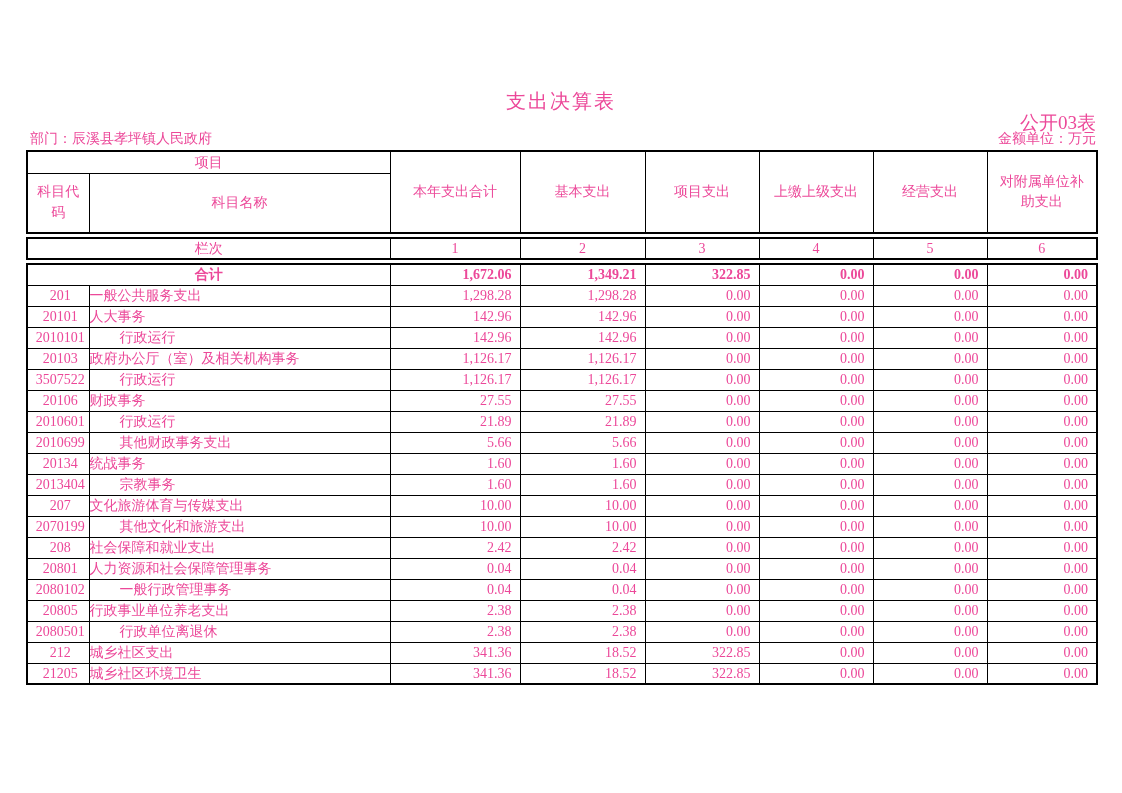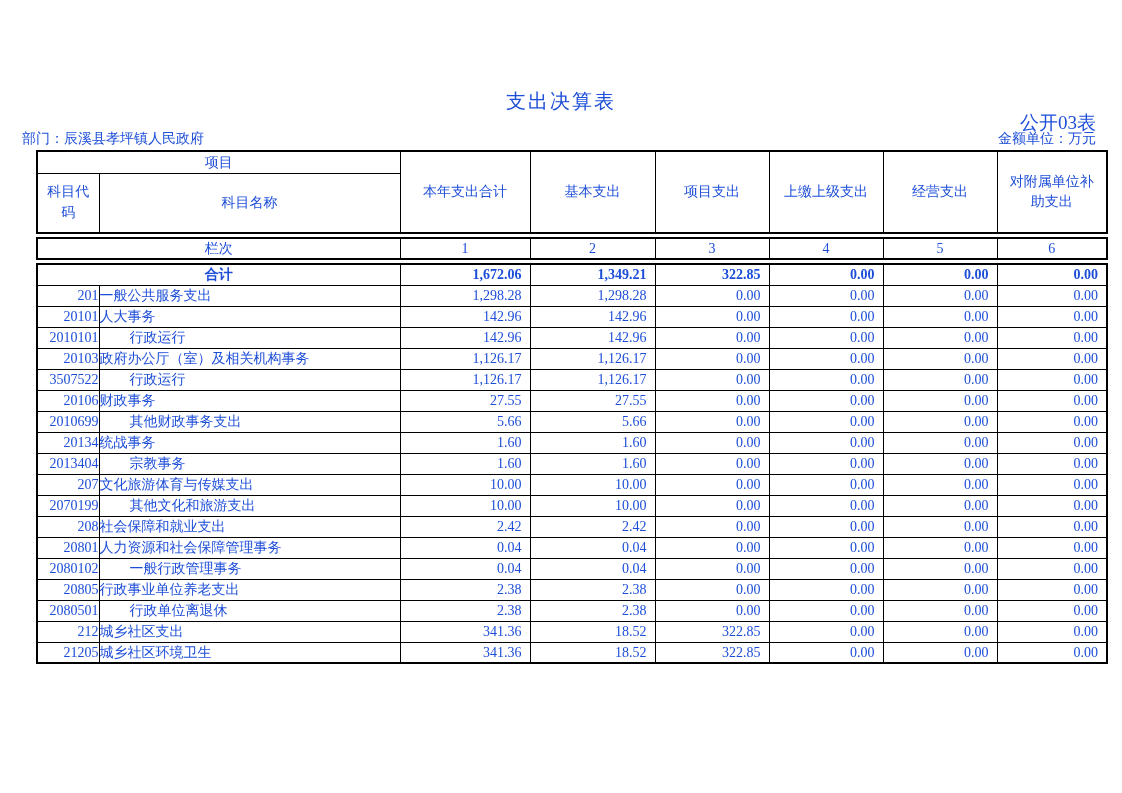--- a/index.html
+++ b/index.html
@@ -2,46 +2,46 @@
 <html><head>
 <meta charset="utf-8">
 <style>
   * { margin: 0; padding: 0; box-sizing: border-box; }
   html, body { background: #ffffff; }
   .page {
     position: relative;
     width: 1122px;
     height: 793px;
     background: #ffffff;
-    color: #1d4ed8;
+    color: #ec4899;
     font-family: "Liberation Serif", "DejaVu Serif", serif;
     overflow: hidden;
   }
   .doc-title {
     position: absolute;
     top: 88px; left: 0; width: 100%;
     text-align: center;
     font-size: 20px;
     letter-spacing: 2px;
   }
   .table-code {
     position: absolute;
     top: 110px; right: 26px;
     font-size: 19px;
   }
   .meta-line {
     position: absolute;
-    top: 130px; left: 22px; right: 26px;
+    top: 130px; left: 30px; right: 26px;
     display: flex;
     justify-content: space-between;
     font-size: 14px;
   }
   .tables {
     position: absolute;
-    top: 150px; left: 36px;
+    top: 150px; left: 26px;
     width: 869px;
   }
   table {
     border-collapse: collapse;
     table-layout: fixed;
     width: 1070px;
     border: 2px solid #000;
   }
   .tgap { height: 3px; }
   td {
@@ -56,21 +56,21 @@
   tr.r-project { height: 22px; }
   tr.r-sub { height: 60px; }
   tr.r-lanci { height: 20px; }
   .c { text-align: center; }
   .wrap {
     white-space: normal;
     word-break: break-all;
     padding: 0 8px;
     line-height: 1.45;
   }
-  .code { text-align: right; padding-left: 4px; margin-top: 27px; }
+  .code { text-align: center; padding-left: 4px; margin-top: 27px; }
   .name { text-align: left; }
   .name.indent { padding-left: 30px; }
   .num { text-align: right; padding-right: 8px; }
   tr.total-row td { font-weight: bold; margin-left: 12px; }
 </style>
 </head>
 <body>
 
 <div class="page">
 
@@ -216,20 +216,30 @@
             <td class="code">20106</td>
             <td class="name">财政事务</td>
             <td class="num">27.55</td>
             <td class="num">27.55</td>
             <td class="num">0.00</td>
             <td class="num">0.00</td>
             <td class="num">0.00</td>
             <td class="num">0.00</td>
           </tr>
           <tr>
+            <td class="code">2010601</td>
+            <td class="name indent">行政运行</td>
+            <td class="num">21.89</td>
+            <td class="num">21.89</td>
+            <td class="num">0.00</td>
+            <td class="num">0.00</td>
+            <td class="num">0.00</td>
+            <td class="num">0.00</td>
+          </tr>
+          <tr>
             <td class="code">2010699</td>
             <td class="name indent">其他财政事务支出</td>
             <td class="num">5.66</td>
             <td class="num">5.66</td>
             <td class="num">0.00</td>
             <td class="num">0.00</td>
             <td class="num">0.00</td>
             <td class="num">0.00</td>
           </tr>
           <tr>

